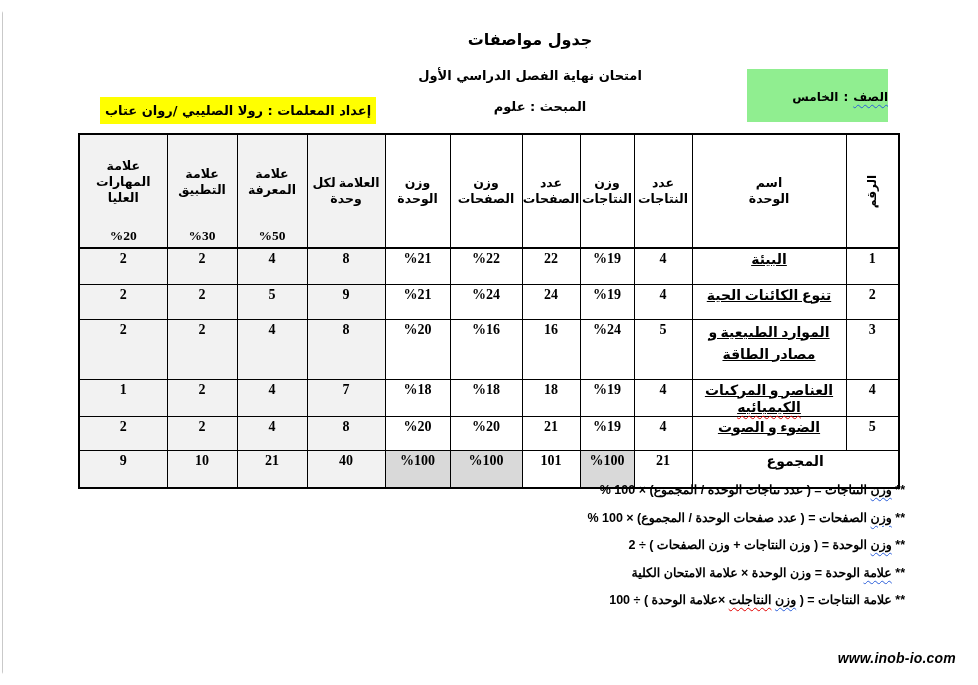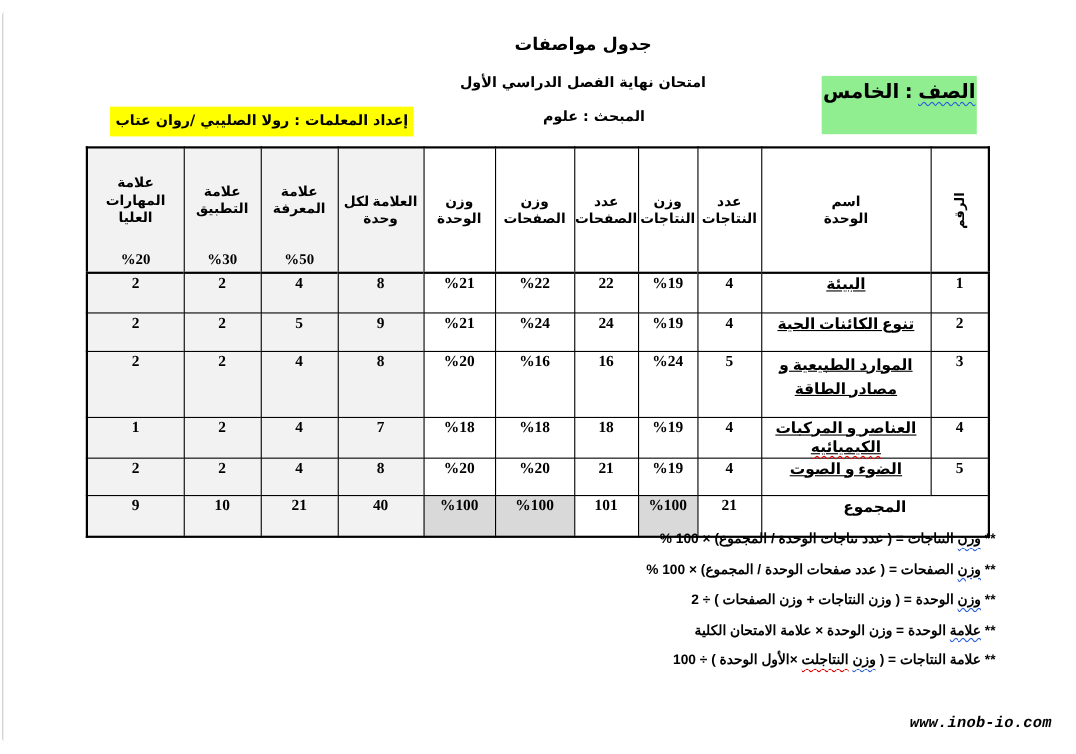--- a/index.html
+++ b/index.html
@@ -23,22 +23,22 @@
   .doc-title{top:30px;font-size:16px;}
   .doc-subtitle{top:68px;font-size:13px;}
   .subject{position:absolute;top:99px;left:440px;width:200px;text-align:center;font-size:13px;}
 
   .prepared{
     position:absolute;top:97px;left:100px;background:var(--highlight-yellow);
     font-size:13px;padding:6px 5px;direction:rtl;
   }
   .grade-box{
     position:absolute;top:69px;left:747px;width:141px;height:53px;
-    background:var(--highlight-green);direction:rtl;text-align:center;
-    font-size:18px;padding-top:4px;
+    background:var(--highlight-green);direction:rtl;text-align:right;
+    font-size:12px;padding-top:21px;
   }
   .grade-box .sep{margin:0 5px;}
 
   .wavy-blue{text-decoration:underline;text-decoration-style:wavy;
     text-decoration-color:var(--squiggle-blue);text-decoration-thickness:1px;text-underline-offset:3px;}
   .wavy-red{text-decoration:underline;text-decoration-style:wavy;
     text-decoration-color:var(--squiggle-red);text-decoration-thickness:1px;text-underline-offset:3px;}
 
   table.spec{
     position:absolute;top:133px;left:78px;width:820px;
@@ -62,21 +62,21 @@
   tr.r1 td{height:36px;} tr.r2 td{height:35px;} tr.r3 td{height:60px;}
   tr.r4 td{height:33px;} tr.r5 td{height:34px;} tr.total td{height:38px;}
   tr.r3 td.name{line-height:22px;padding-top:2px;}
   .shade{background:var(--shade-light);}
   .shade-dark{background:var(--shade-dark);}
   td.total-label{font-size:13px;padding-top:5px;}
 
   .notes{position:absolute;top:477px;right:73px;direction:rtl;text-align:right;
     font-size:12.5px;line-height:27.5px;font-family:Liberation Sans, sans-serif;}
   .watermark{position:absolute;top:650px;right:22px;font-style:italic;font-size:14px;
-    font-family:Liberation Mono, monospace;letter-spacing:0.2px;}
+    font-family:Liberation Sans, sans-serif;letter-spacing:0.2px;}
 </style>
 </head>
 <body>
 
 <div class="page">
 
   <div class="center-band doc-title">جدول مواصفات</div>
   <div class="center-band doc-subtitle">امتحان نهاية الفصل الدراسي الأول</div>
 
   <div class="prepared">إعداد المعلمات : رولا الصليبي /روان عتاب</div>
@@ -252,18 +252,18 @@
         <td class="shade">9</td>
       </tr>
     </tbody>
   </table>
 
   <div class="notes">
     <div class="note"><span>** </span><span class="wavy-blue">وزن</span><span> النتاجات = ( عدد نتاجات الوحدة / المجموع)  × 100 %</span></div>
     <div class="note"><span>** </span><span class="wavy-blue">وزن</span><span> الصفحات = ( عدد صفحات الوحدة / المجموع)  × 100 %</span></div>
     <div class="note"><span>** </span><span class="wavy-blue">وزن</span><span> الوحدة  = ( وزن النتاجات + وزن الصفحات ) ÷ 2</span></div>
     <div class="note"><span>** </span><span class="wavy-blue">علامة</span><span> الوحدة  = وزن الوحدة  × علامة الامتحان الكلية</span></div>
-    <div class="note"><span>** علامة النتاجات = ( </span><span class="wavy-blue">وزن</span><span> </span><span class="wavy-red">النتاجلت</span><span>  ×الأول الوحدة ) ÷ 100</span></div>
+    <div class="note"><span>** علامة النتاجات = ( </span><span class="wavy-blue">وزن</span><span> </span><span class="wavy-red">النتاجلت</span><span>  ×علامة الوحدة ) ÷ 100</span></div>
   </div>
 
   <div class="watermark">www.inob-io.com</div>
 
 </div>
 
 </body></html>

